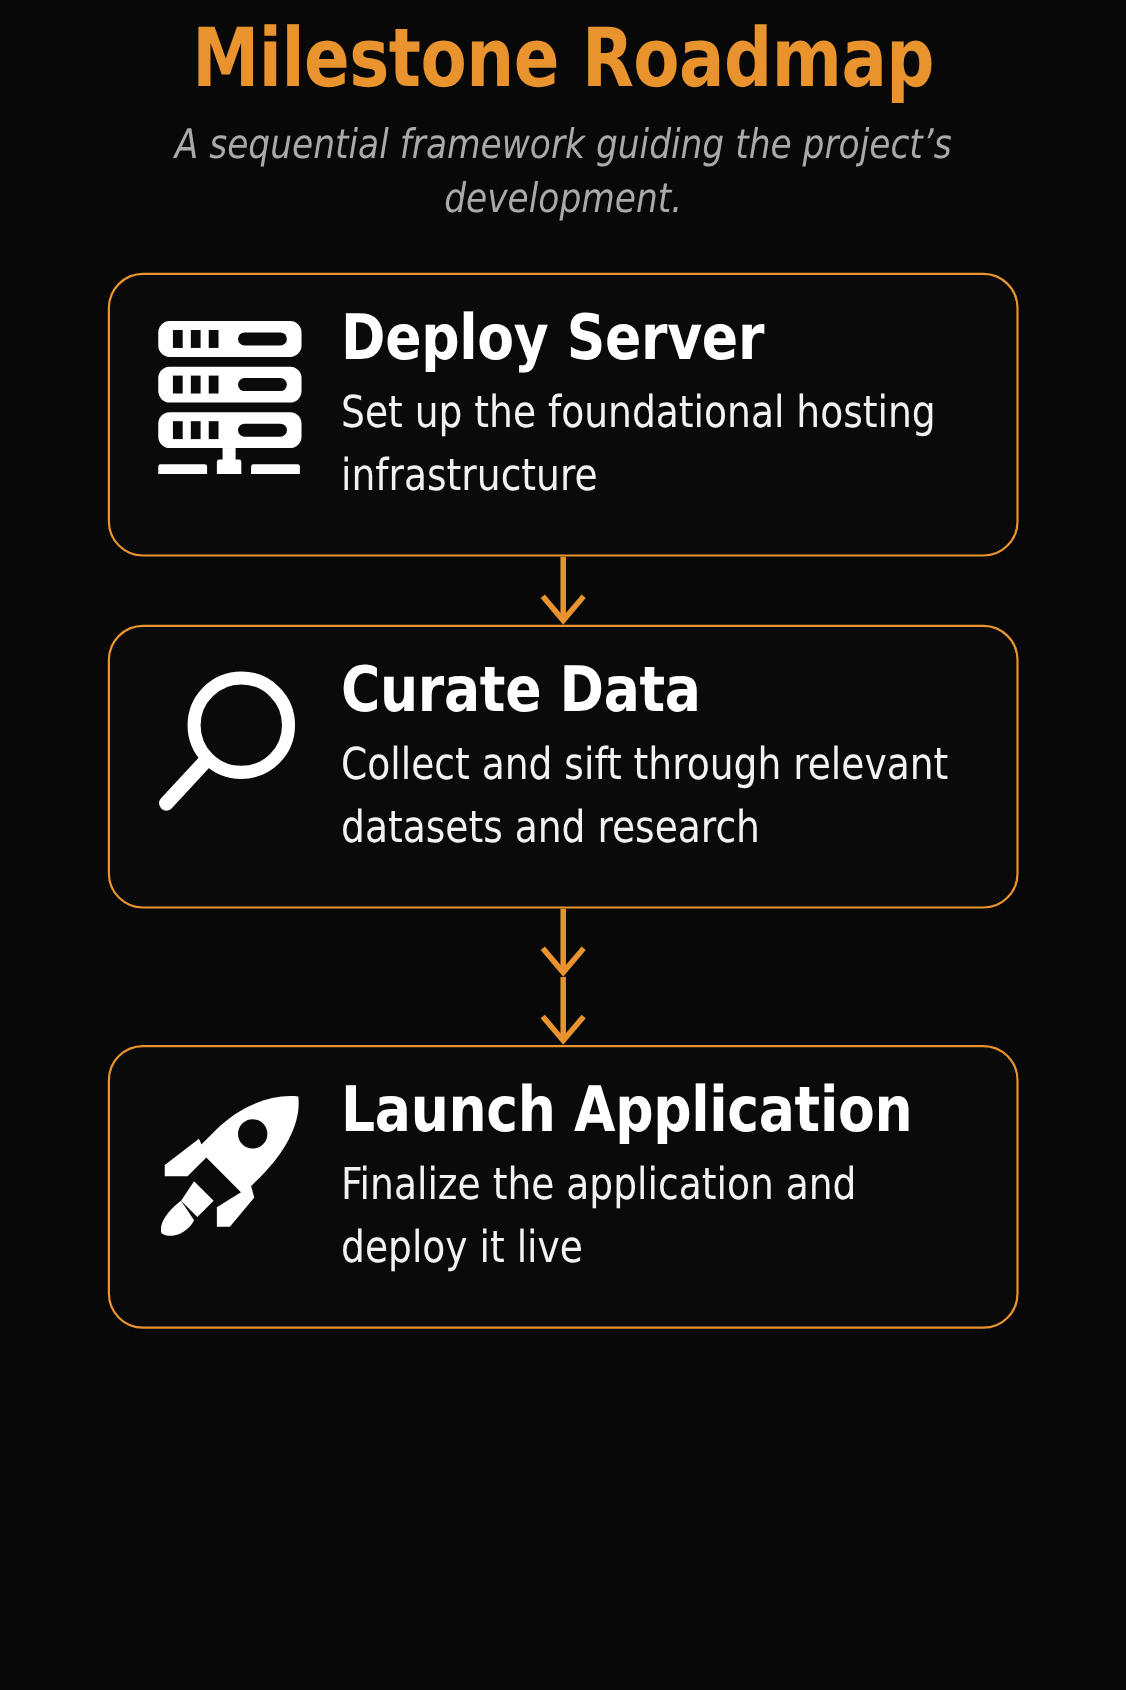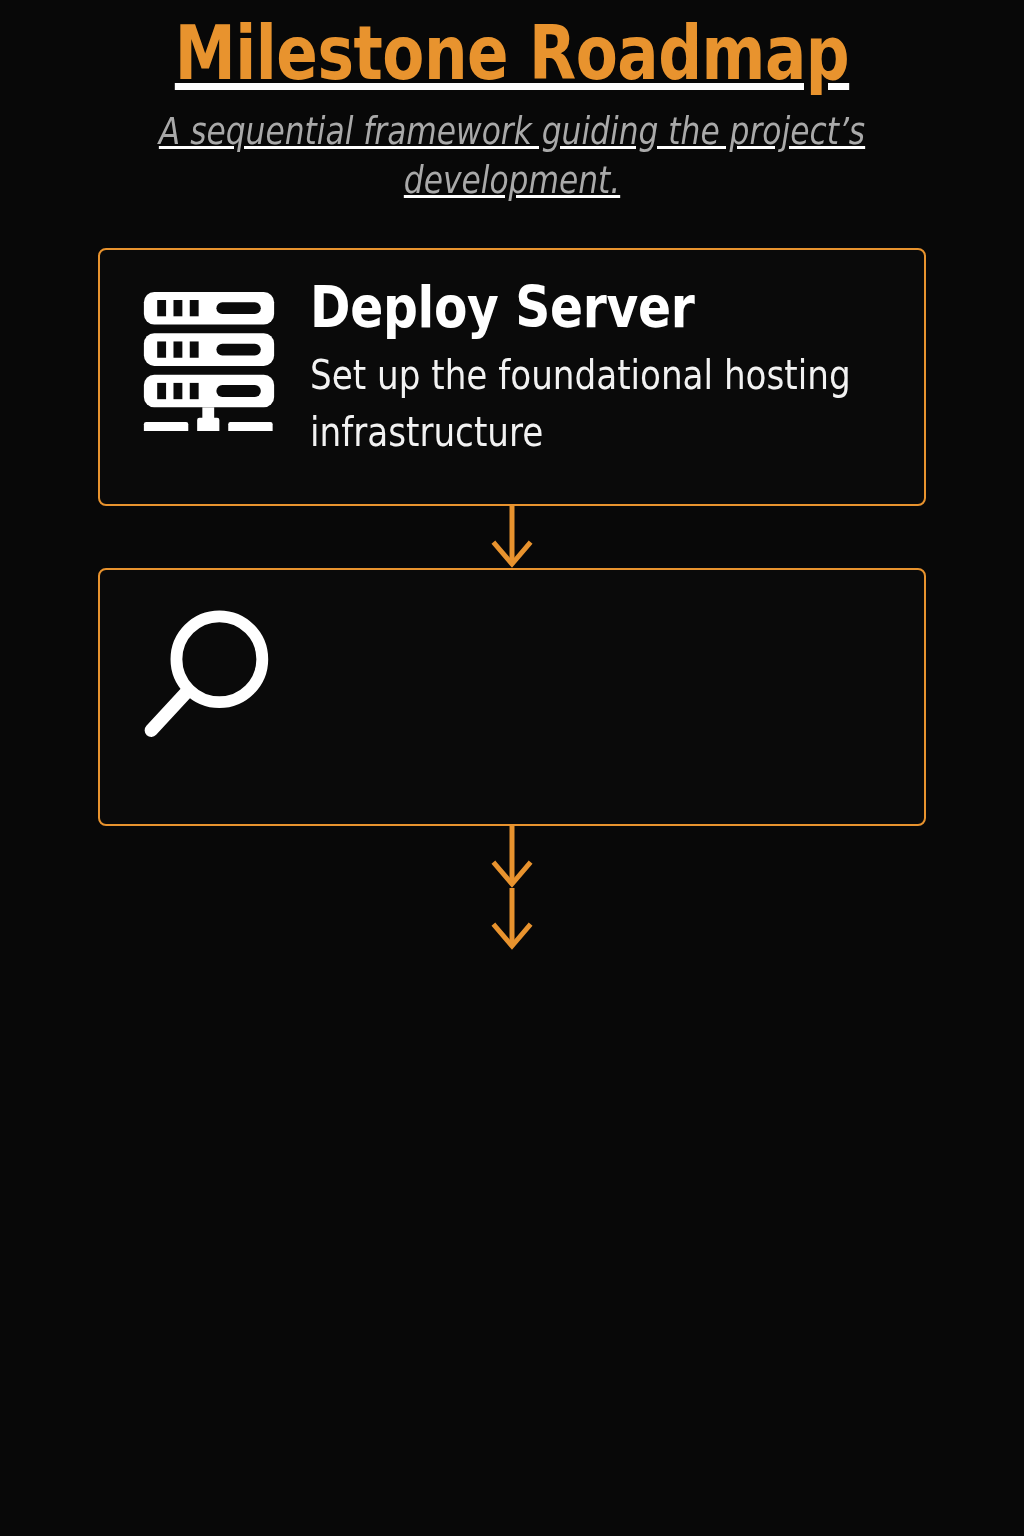--- a/index.html
+++ b/index.html
@@ -17,21 +17,20 @@
     display: flex;
     flex-direction: column;
     align-items: center;
   }
 
   
   .header {
     width: 1024px;
     padding-top: 14px;
     text-align: center;
-    text-decoration: underline;
   }
 
   .page-title {
     color: #e8932e;
     font-family: "Liberation Sans Narrow", "DejaVu Sans Condensed", "Liberation Sans", sans-serif;
     font-size: 74px;
     font-weight: 700;
     letter-spacing: -0.5px;
     line-height: 1.08;
     transform: scaleX(0.92);
@@ -55,21 +54,21 @@
     margin-top: 42px;
     display: flex;
     flex-direction: column;
     align-items: center;
   }
 
   .step-card {
     position: relative;
     width: 828px;
     border: 2px solid #e8932e;
-    border-radius: 8px;
+    border-radius: 32px;
     background: #0a0a0a;
     display: flex;
     align-items: flex-start;
     padding: 26px 30px 26px 34px;
     gap: 26px;
     min-height: 258px;
   }
 
   .step-icon {
     flex: 0 0 auto;
@@ -173,31 +172,58 @@
     </svg>
   </div>
 
   <div class="step-card">
     <div class="step-icon">
       <svg width="148" height="148" viewBox="0 0 100 100" aria-hidden="true">
         <circle cx="57" cy="38" r="29" fill="none" stroke="#ffffff" stroke-width="8"></circle>
         <line x1="36" y1="59" x2="11" y2="86" stroke="#ffffff" stroke-width="9" stroke-linecap="round"></line>
       </svg>
     </div>
+    <div class="step-text">
+      <div class="step-title">Curate Data</div>
+      <div class="step-desc">Collect and sift through relevant datasets and research</div>
+    </div>
   </div>
 
   <div class="connector">
     <svg width="46" height="62" viewBox="0 0 46 62" aria-hidden="true">
       <line x1="23" y1="0" x2="23" y2="54" stroke="#e8932e" stroke-width="5"></line>
       <polyline points="6,38 23,58 40,38" fill="none" stroke="#e8932e" stroke-width="5" stroke-linecap="square" stroke-linejoin="miter"></polyline>
     </svg>
   </div>
 
 
   <div class="connector">
     <svg width="46" height="62" viewBox="0 0 46 62" aria-hidden="true">
       <line x1="23" y1="0" x2="23" y2="54" stroke="#e8932e" stroke-width="5"></line>
       <polyline points="6,38 23,58 40,38" fill="none" stroke="#e8932e" stroke-width="5" stroke-linecap="square" stroke-linejoin="miter"></polyline>
     </svg>
   </div>
 
+  <div class="step-card">
+    <div class="step-icon">
+      <svg width="148" height="148" viewBox="0 0 100 100" aria-hidden="true">
+        <g fill="#ffffff">
+
+          <path d="M92 8 C 76 6, 56 14, 42 28 L 30 40 L 58 68 L 70 56 C 84 42, 94 24, 92 8 Z"></path>
+
+          <path d="M31 34 L 10 50 L 10 57 L 24 57 L 36 45 Z"></path>
+
+          <path d="M63 63 L 65 70 L 50 88 L 42 88 L 42 76 Z"></path>
+
+          <path d="M28 60 L 40 72 L 30 82 L 20 72 Z"></path>
+
+          <path d="M20 72 C 12 78, 6 86, 8 92 C 14 96, 24 92, 28 84 Z"></path>
+        </g>
+        <circle cx="64" cy="31" r="9" fill="#0a0a0a"></circle>
+      </svg>
+    </div>
+    <div class="step-text">
+      <div class="step-title">Launch Application</div>
+      <div class="step-desc">Finalize the application and deploy it live</div>
+    </div>
+  </div>
 
 </div>
 
 </body></html>

